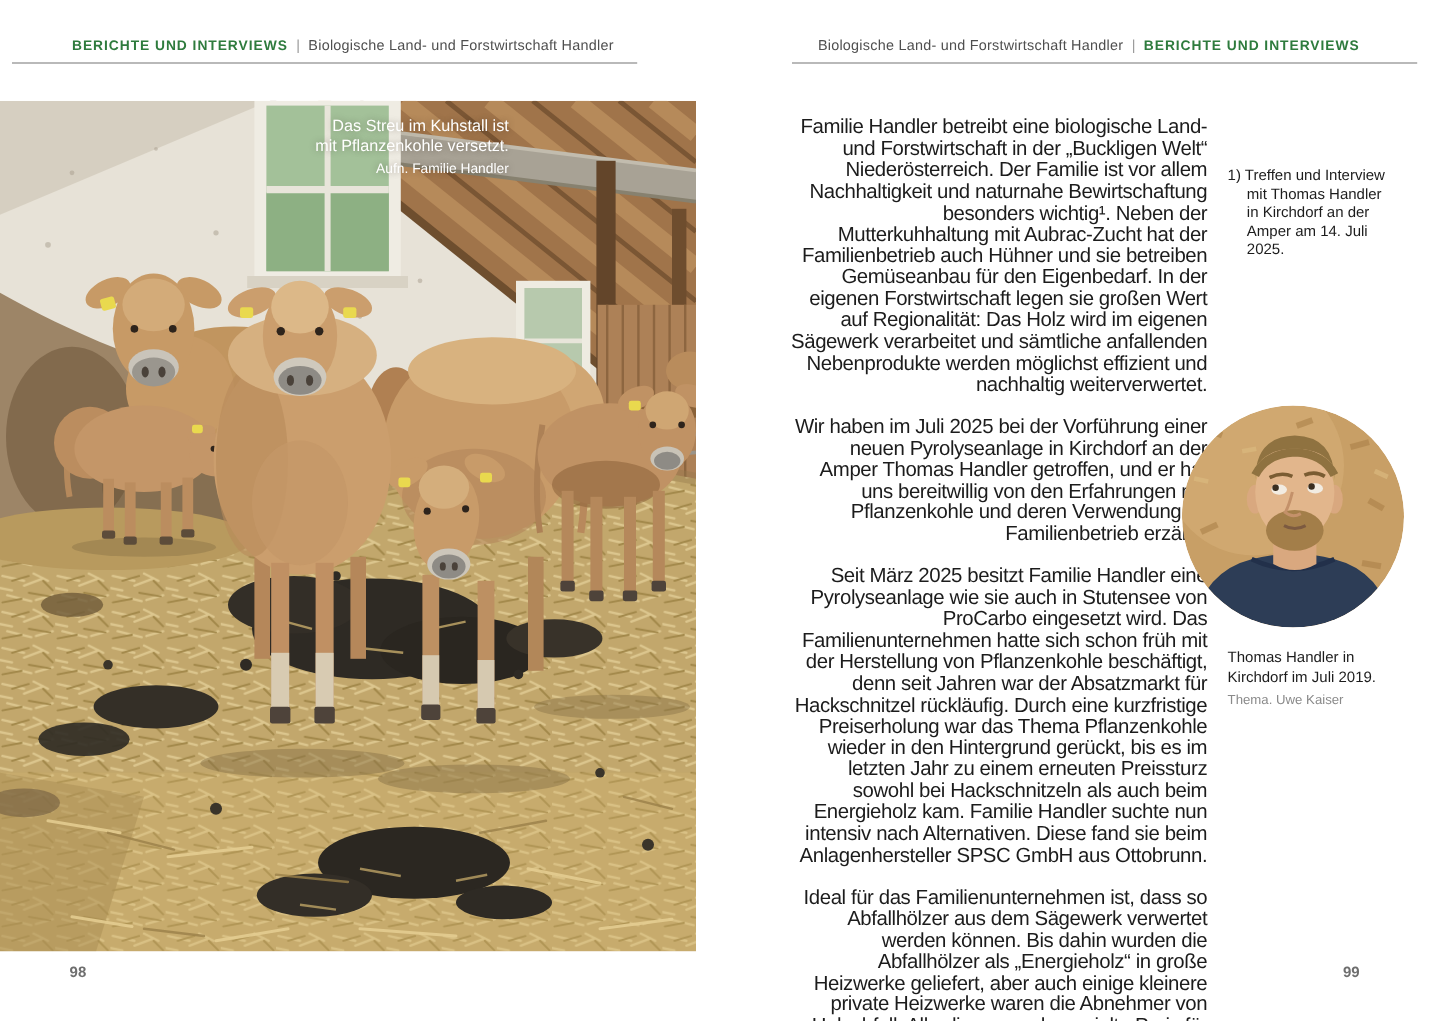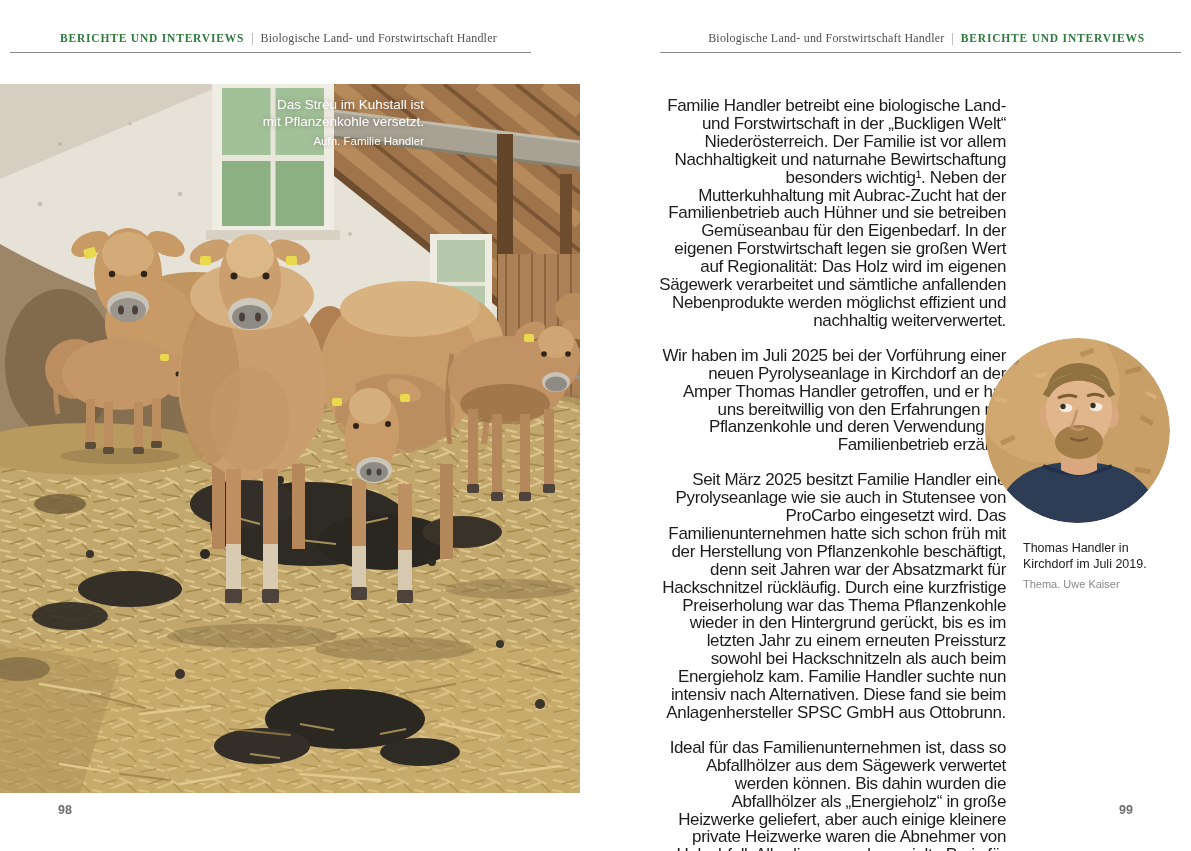--- a/index.html
+++ b/index.html
@@ -1,23 +1,23 @@
 <!DOCTYPE html>
 <html lang="de"><head>
 <meta charset="utf-8">
 <style>
   html,body{margin:0;padding:0;background:#ffffff;}
   .spread{
     position:relative;width:1191px;height:851px;background:#ffffff;overflow:hidden;
     font-family:"Liberation Sans", sans-serif;color:#1c1c1c;
   }
   
-  .running-head{position:absolute;top:31px;font-size:12px;white-space:nowrap;font-family:Liberation Serif, serif;}
+  .running-head{position:absolute;top:31px;font-size:12px;white-space:nowrap;}
   .running-head.left{left:60px;}
-  .running-head.right{right:46px;text-align:right;}
+  .running-head.right{right:58px;text-align:right;}
   .rh-section{color:#2e7b3d;font-weight:bold;font-size:11.5px;letter-spacing:.8px;}
   .rh-article{color:#4f4f4f;font-size:12px;letter-spacing:.2px;}
   .rh-sep{color:#9a9a9a;font-weight:300;padding:0 7px;font-size:12px;}
   .rule{position:absolute;top:52px;height:1px;width:521px;background:#8c8c8c;}
   .rule.left{left:10px;}
   .rule.right{left:660px;}
 
   
   .barn-photo{position:absolute;left:0;top:84px;width:652px;height:709px;margin:0;overflow:hidden;}
   .barn-photo svg{display:block;}
@@ -322,20 +322,24 @@
     <h1 style="margin:0;font-size:inherit;font-weight:inherit;">
     </h1>
     <div class="article-body">
       <p>Familie Handler betreibt eine biologische Land- und Forstwirtschaft in der „Buckligen Welt“ Niederösterreich. Der Familie ist vor allem Nachhaltigkeit und naturnahe Bewirtschaftung besonders wichtig¹. Neben der Mutterkuhhaltung mit Aubrac-Zucht hat der Familienbetrieb auch Hühner und sie betreiben Gemüseanbau für den Eigenbedarf. In der eigenen Forstwirtschaft legen sie großen Wert auf Regionalität: Das Holz wird im eigenen Sägewerk verarbeitet und sämtliche anfallenden Nebenprodukte werden möglichst effizient und nachhaltig weiterverwertet.</p>
       <p>Wir haben im Juli 2025 bei der Vorführung einer neuen Pyrolyseanlage in Kirchdorf an der Amper Thomas Handler getroffen, und er hat uns bereitwillig von den Erfahrungen mit Pflanzenkohle und deren Verwendung im Familienbetrieb erzählt.</p>
       <p>Seit März 2025 besitzt Familie Handler eine Pyrolyseanlage wie sie auch in Stutensee von ProCarbo eingesetzt wird. Das Familienunternehmen hatte sich schon früh mit der Herstellung von Pflanzenkohle beschäftigt, denn seit Jahren war der Absatzmarkt für Hackschnitzel rückläufig. Durch eine kurzfristige Preiserholung war das Thema Pflanzenkohle wieder in den Hintergrund gerückt, bis es im letzten Jahr zu einem erneuten Preissturz sowohl bei Hackschnitzeln als auch beim Energieholz kam. Familie Handler suchte nun intensiv nach Alternativen. Diese fand sie beim Anlagenhersteller SPSC GmbH aus Ottobrunn.</p>
       <p>Ideal für das Familienunternehmen ist, dass so Abfallhölzer aus dem Sägewerk verwertet werden können. Bis dahin wurden die Abfallhölzer als „Energieholz“ in große Heizwerke geliefert, aber auch einige kleinere private Heizwerke waren die Abnehmer von Holzabfall. Allerdings war der erzielte Preis für die Holzlieferungen gering.</p>
     </div>
   </main>
 
+  <div class="footnote">
+    <span>1)</span>
+    <span>Treffen und Interview mit Thomas Handler in Kirchdorf an der Amper am 14. Juli 2025.</span>
+  </div>
 
   <div class="portrait">
     <svg width="185" height="185" viewBox="0 0 185 185" xmlns="http://www.w3.org/2000/svg">
       <defs>
           <clipPath id="pclip">
             <circle cx="92.5" cy="92.5" r="92.5"></circle>
           </clipPath>
         </defs>
       <g clip-path="url(#pclip)">
         <rect width="185" height="185" fill="#c89f66"></rect>

